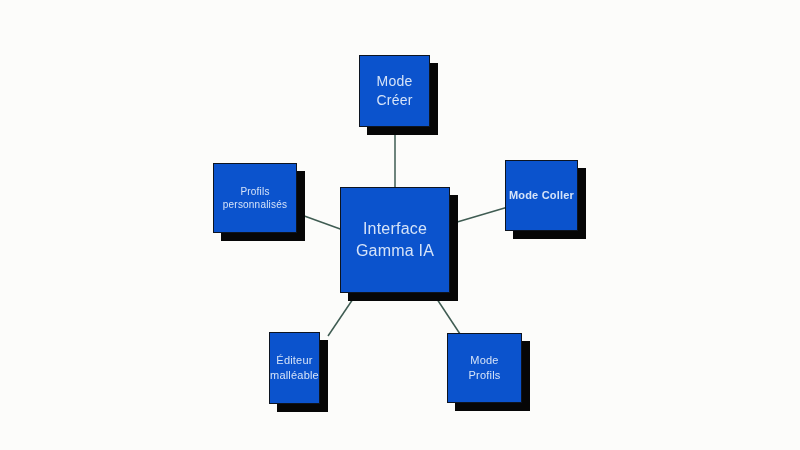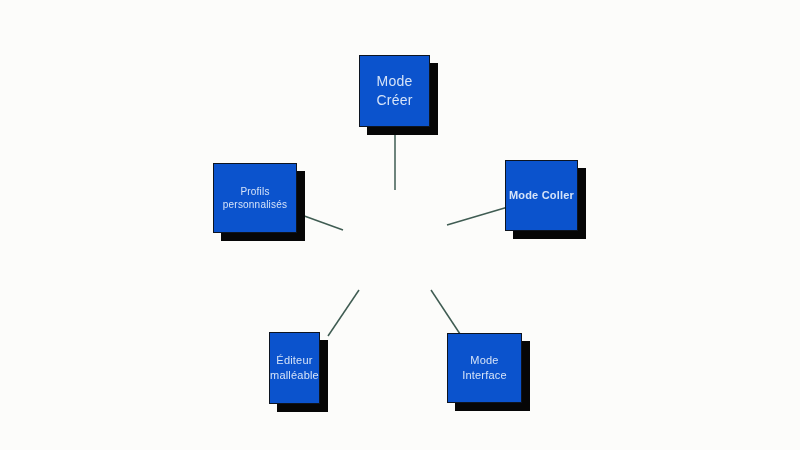--- a/index.html
+++ b/index.html
@@ -65,20 +65,24 @@
 <div class="canvas">
 
   <svg class="connector-layer" viewBox="0 0 800 450" xmlns="http://www.w3.org/2000/svg">
     <line class="connector" x1="395" y1="190" x2="395" y2="120"></line>
     <line class="connector" x1="447" y1="225" x2="508" y2="207"></line>
     <line class="connector" x1="343" y1="230" x2="285" y2="209"></line>
     <line class="connector" x1="359" y1="290" x2="328" y2="336"></line>
     <line class="connector" x1="431" y1="290" x2="462" y2="337"></line>
   </svg>
 
+  <div class="node node-center">
+    <span class="node-label">Interface
+Gamma IA</span>
+  </div>
 
   <div class="node node-top">
     <span class="node-label">Mode Créer</span>
   </div>
 
   <div class="node node-right">
     <span class="node-label">Mode Coller</span>
   </div>
 
   <div class="node node-left">
@@ -86,16 +90,16 @@
 personnalisés</span>
   </div>
 
   <div class="node node-bottom-left">
     <span class="node-label">Éditeur
 malléable</span>
   </div>
 
   <div class="node node-bottom-right">
     <span class="node-label">Mode
-Interface</span>
+Profils</span>
   </div>
 
 </div>
 
 </body></html>

